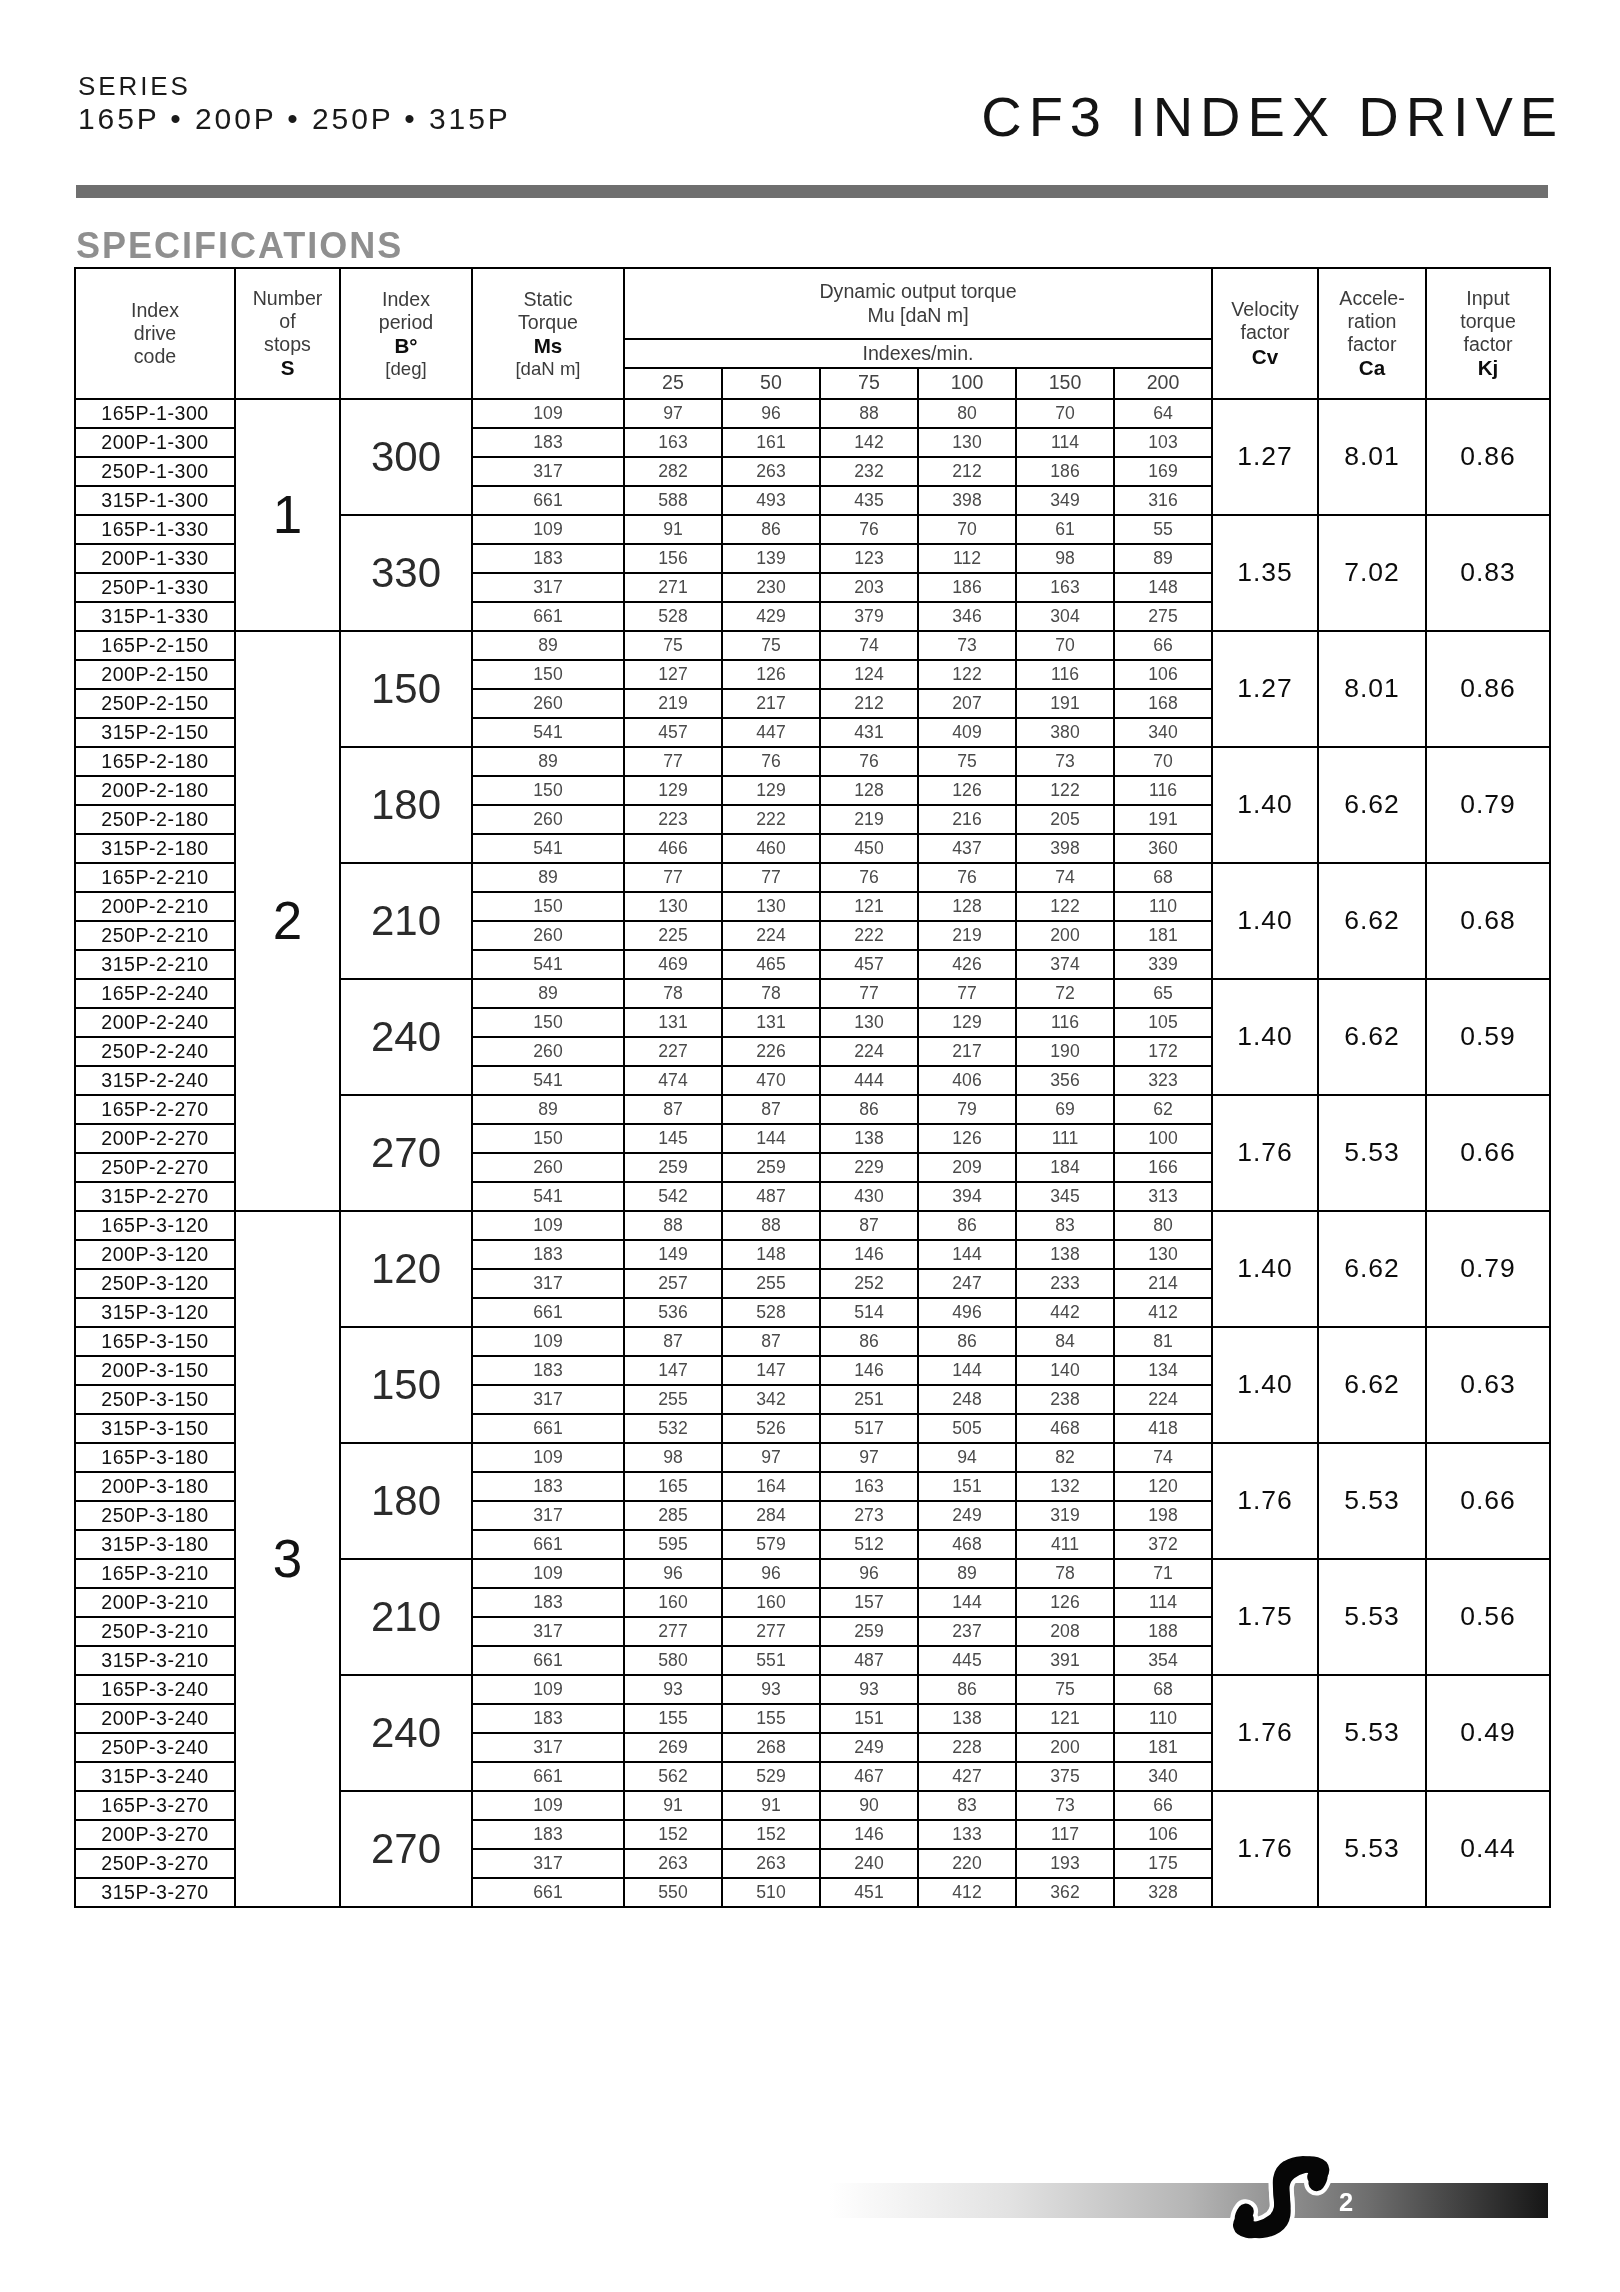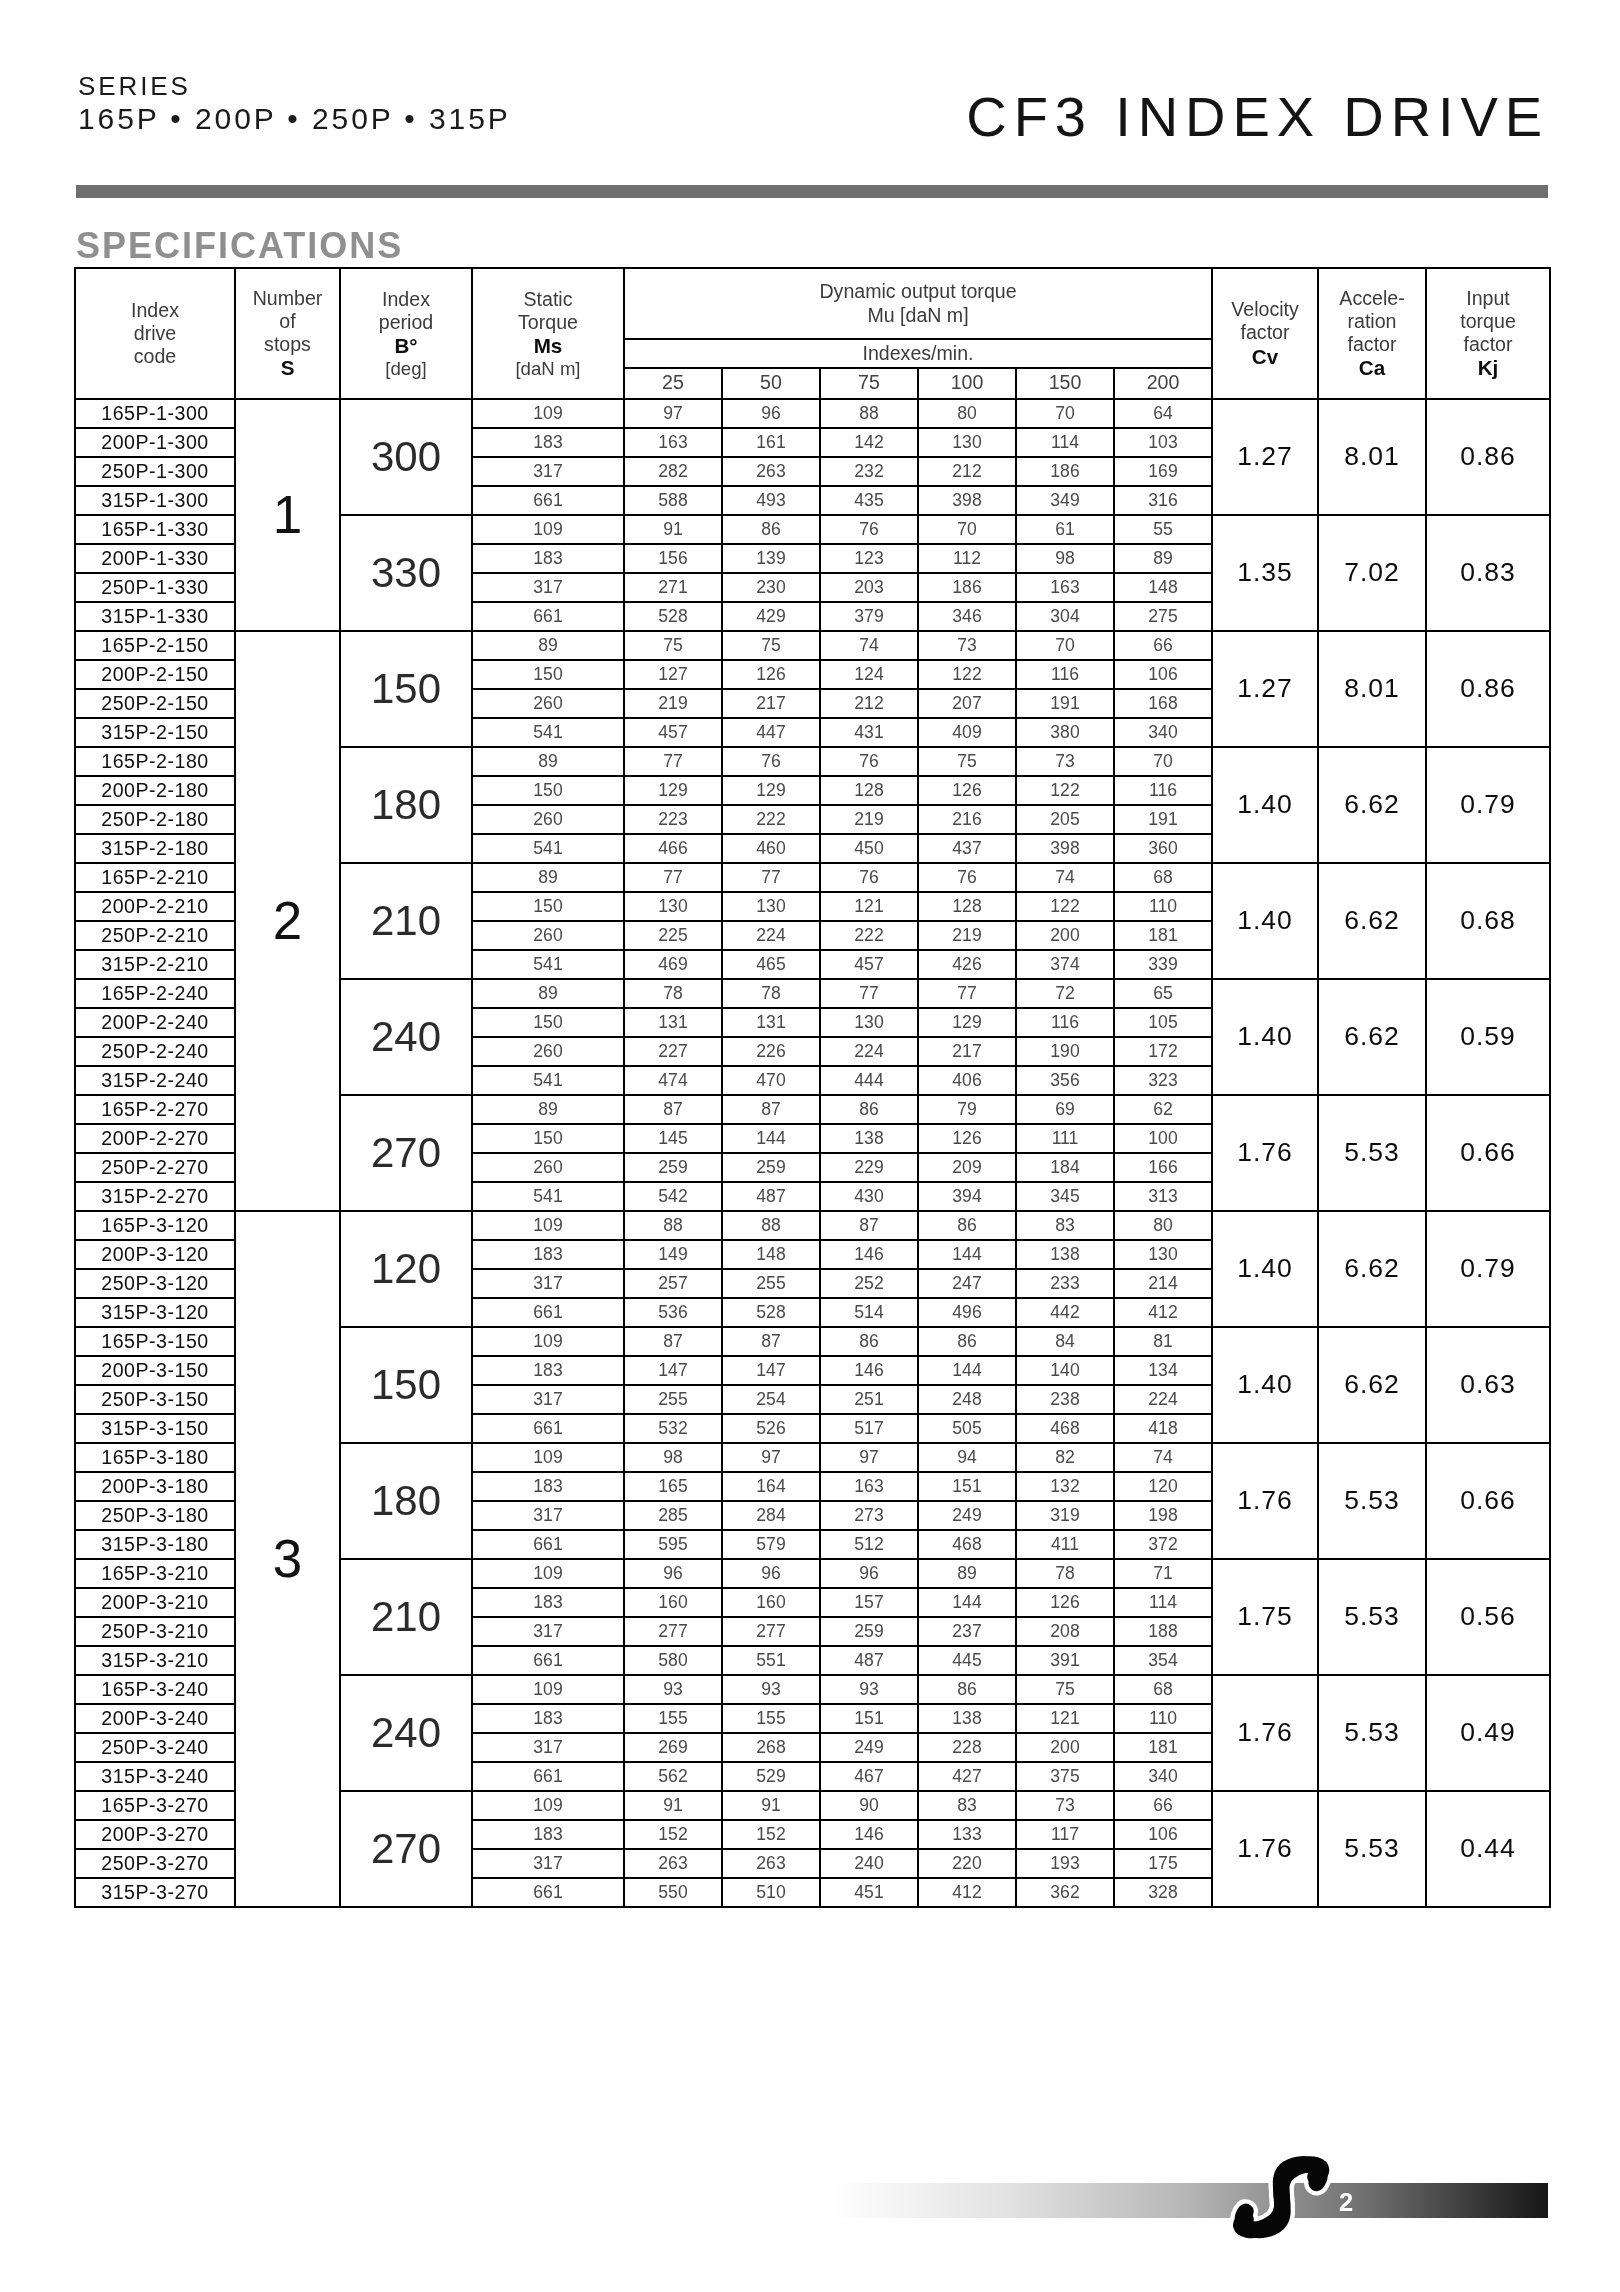--- a/index.html
+++ b/index.html
@@ -10,21 +10,21 @@
   
   .series-label {
     position:absolute; left:78px; top:71px;
     font-size:26px; letter-spacing:2.9px; color:#1a1a1a;
   }
   .series-models {
     position:absolute; left:78px; top:102px;
     font-size:30px; letter-spacing:2.9px; color:#1a1a1a; white-space:nowrap;
   }
   .main-title {
-    position:absolute; right:71px; top:84px;
+    position:absolute; right:56px; top:84px;
     font-size:56px; letter-spacing:6.9px; color:#141414; white-space:nowrap;
     font-weight:normal;
   }
   .title-bar {
     position:absolute; left:76px; top:185px; width:1472px; height:12.7px;
   }
   .section-heading {
     position:absolute; left:76px; top:225px;
     font-size:36px; font-weight:bold; letter-spacing:2px;
   }
@@ -532,21 +532,21 @@
           <td class="torque-cell">147</td>
           <td class="torque-cell">146</td>
           <td class="torque-cell">144</td>
           <td class="torque-cell">140</td>
           <td class="torque-cell">134</td>
         </tr>
         <tr>
           <td class="code-cell">250P-3-150</td>
           <td class="ms-cell">317</td>
           <td class="torque-cell">255</td>
-          <td class="torque-cell">254</td>
+          <td class="torque-cell">342</td>
           <td class="torque-cell">251</td>
           <td class="torque-cell">248</td>
           <td class="torque-cell">238</td>
           <td class="torque-cell">224</td>
         </tr>
         <tr>
           <td class="code-cell">315P-3-150</td>
           <td class="ms-cell">661</td>
           <td class="torque-cell">532</td>
           <td class="torque-cell">526</td>

